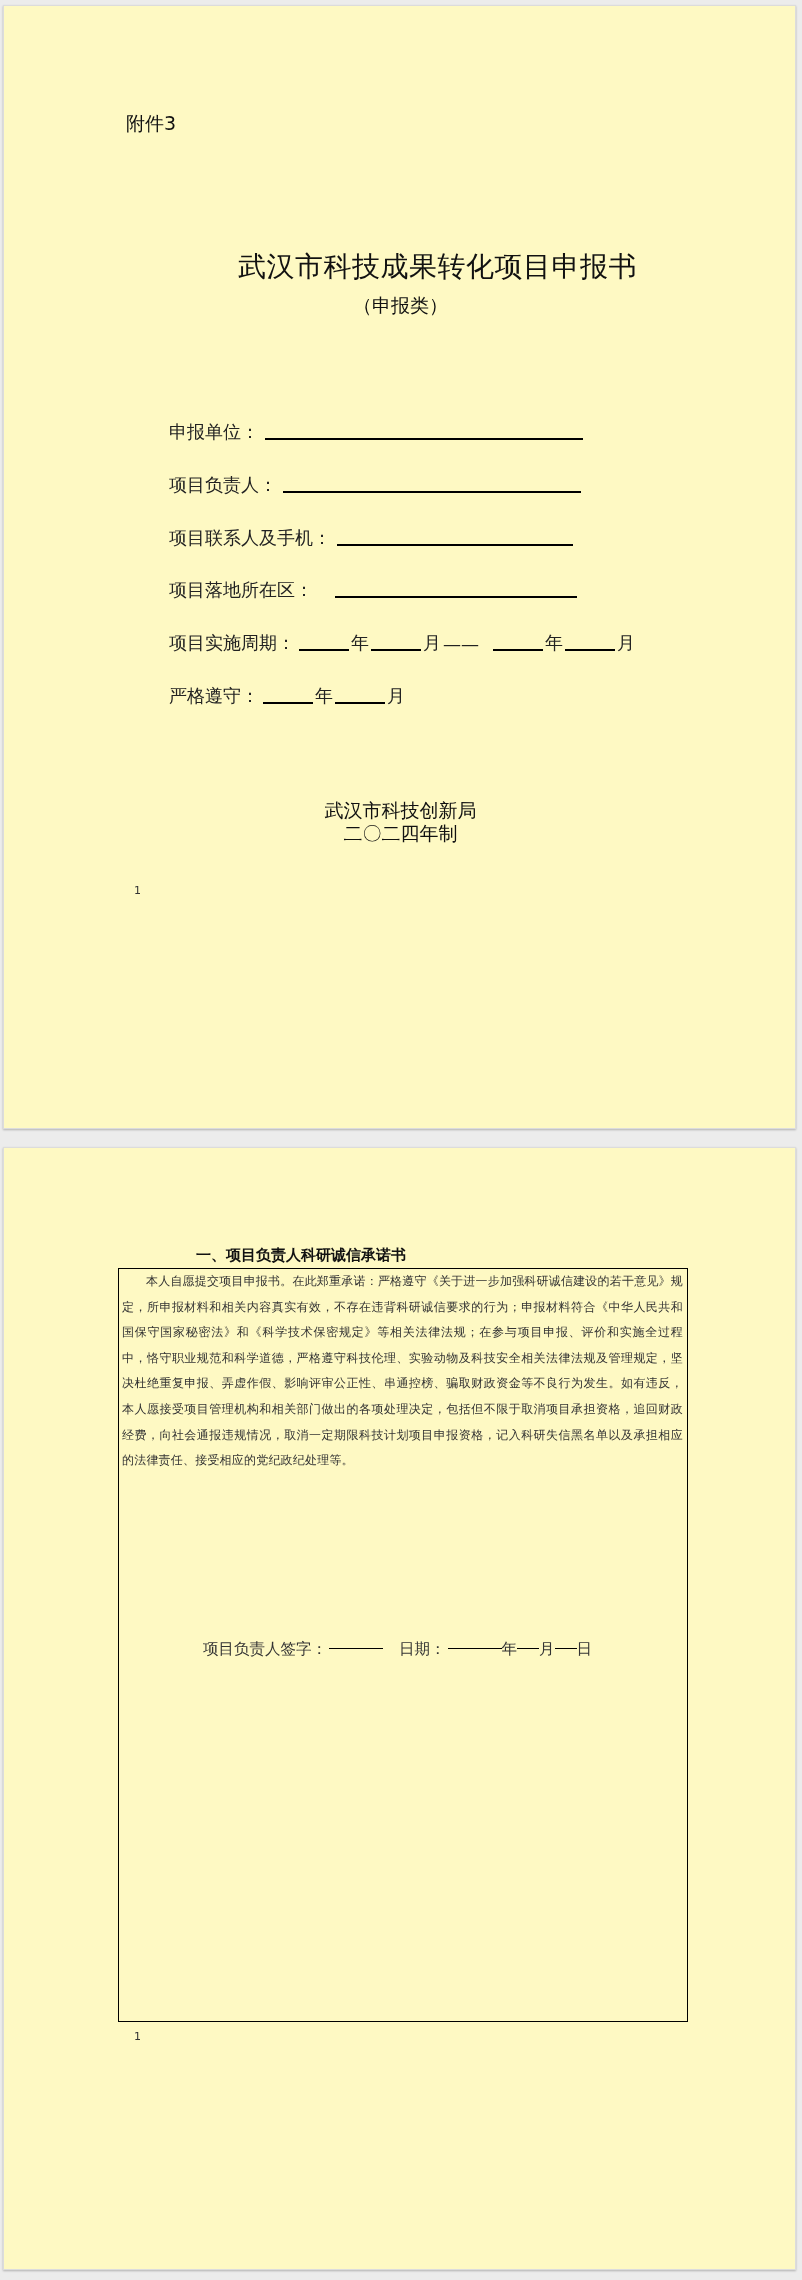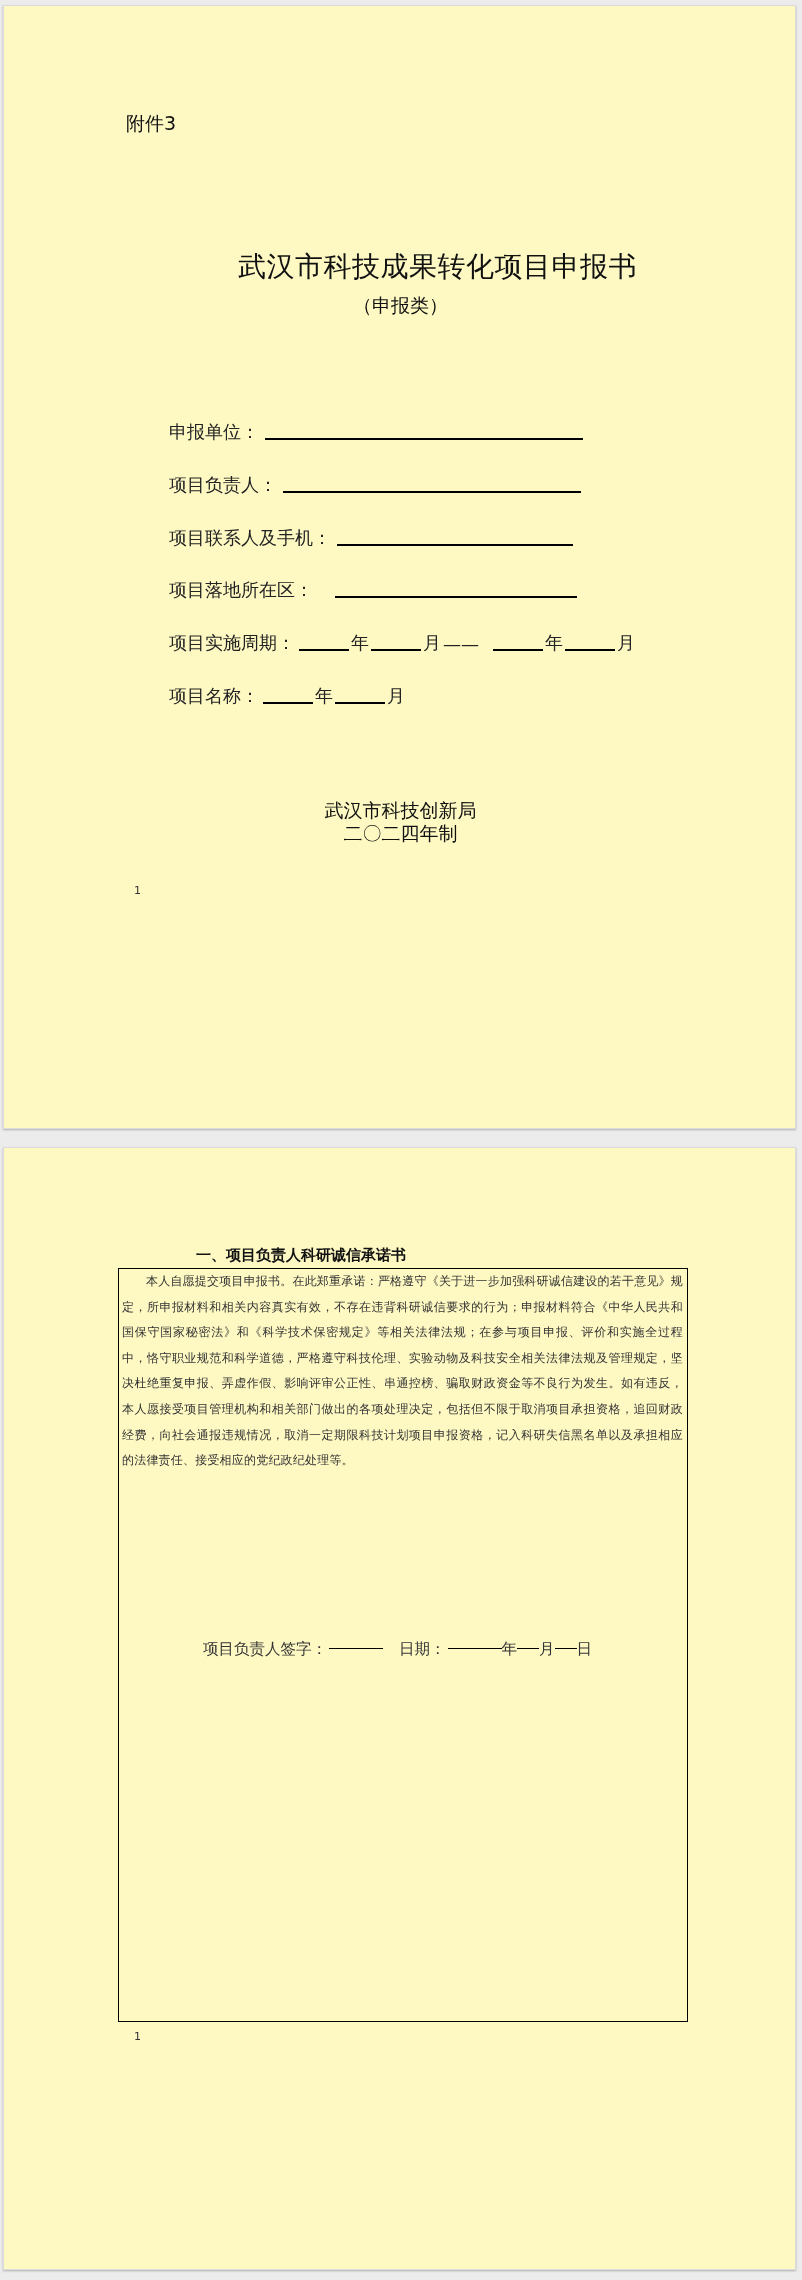--- a/index.html
+++ b/index.html
@@ -55,21 +55,21 @@
     <span class="sm">年</span>
     <span class="line" style="width:50px;"></span>
     <span class="sm">月</span>
     <span>——</span>
     <span class="line" style="width:50px;margin-left:14px;"></span>
     <span class="sm">年</span>
     <span class="line" style="width:50px;"></span>
     <span class="sm">月</span>
   </div>
   <div class="abs field" style="top:678px;">
-    <span>项目名称：</span>
+    <span>严格遵守：</span>
     <span class="line" style="width:50px;margin-left:4px;"></span>
     <span class="sm">年</span>
     <span class="line" style="width:50px;"></span>
     <span class="sm">月</span>
   </div>
 
   <div class="abs issuer" style="top:792px;">武汉市科技创新局</div>
   <div class="abs issuer" style="top:815px;">二〇二四年制</div>
   <div class="abs pnum" style="left:130px;top:878px;">1</div>
 </div>

